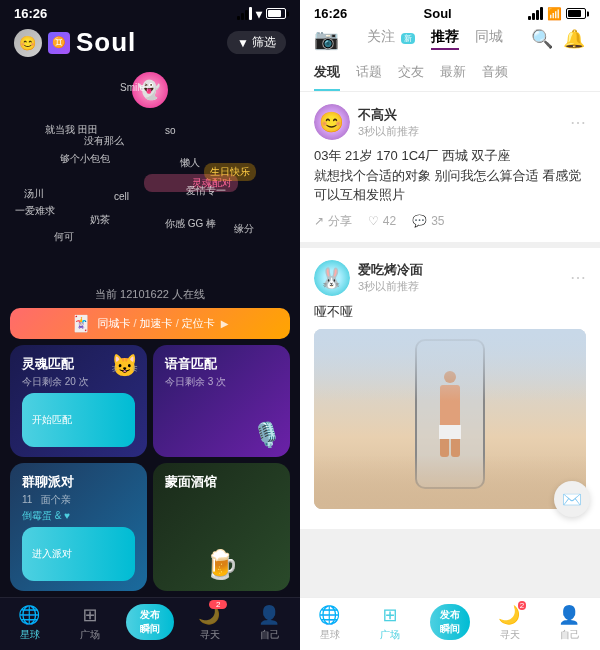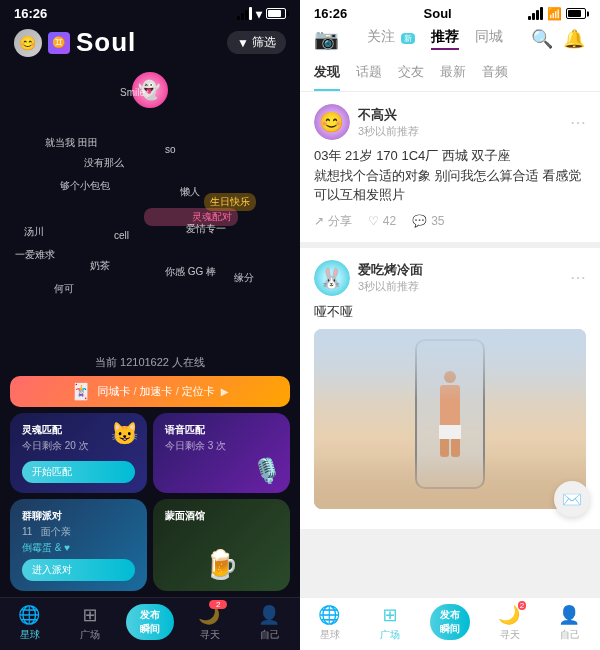--- a/index.html
+++ b/index.html
@@ -175,35 +175,35 @@
     .feature-card.group-party {
       background: linear-gradient(135deg, #1e3a5f, #1a6b9e);
     }
 
     .feature-card.mask-bar {
       background: linear-gradient(135deg, #1a2a1a, #2a4a2a);
       justify-content: space-between;
     }
 
     .feature-card-title {
-      font-size: 10px;
+      font-size: 13px;
       font-weight: 700;
       color: #fff;
     }
 
     .feature-card-sub {
       font-size: 10px;
       color: rgba(255,255,255,0.6);
       margin-top: 2px;
     }
 
     .feature-card-btn {
       background: linear-gradient(90deg, #4dd0e1, #00bcd4);
       border-radius: 12px;
-      padding: 4px 10px;
+      padding: 20px 10px;
       color: #fff;
       font-size: 10px;
       display: inline-block;
       margin-top: 4px;
     }
 
     .left-bottom-nav {
       display: flex;
       background: #111122;
       padding: 6px 0 8px;

